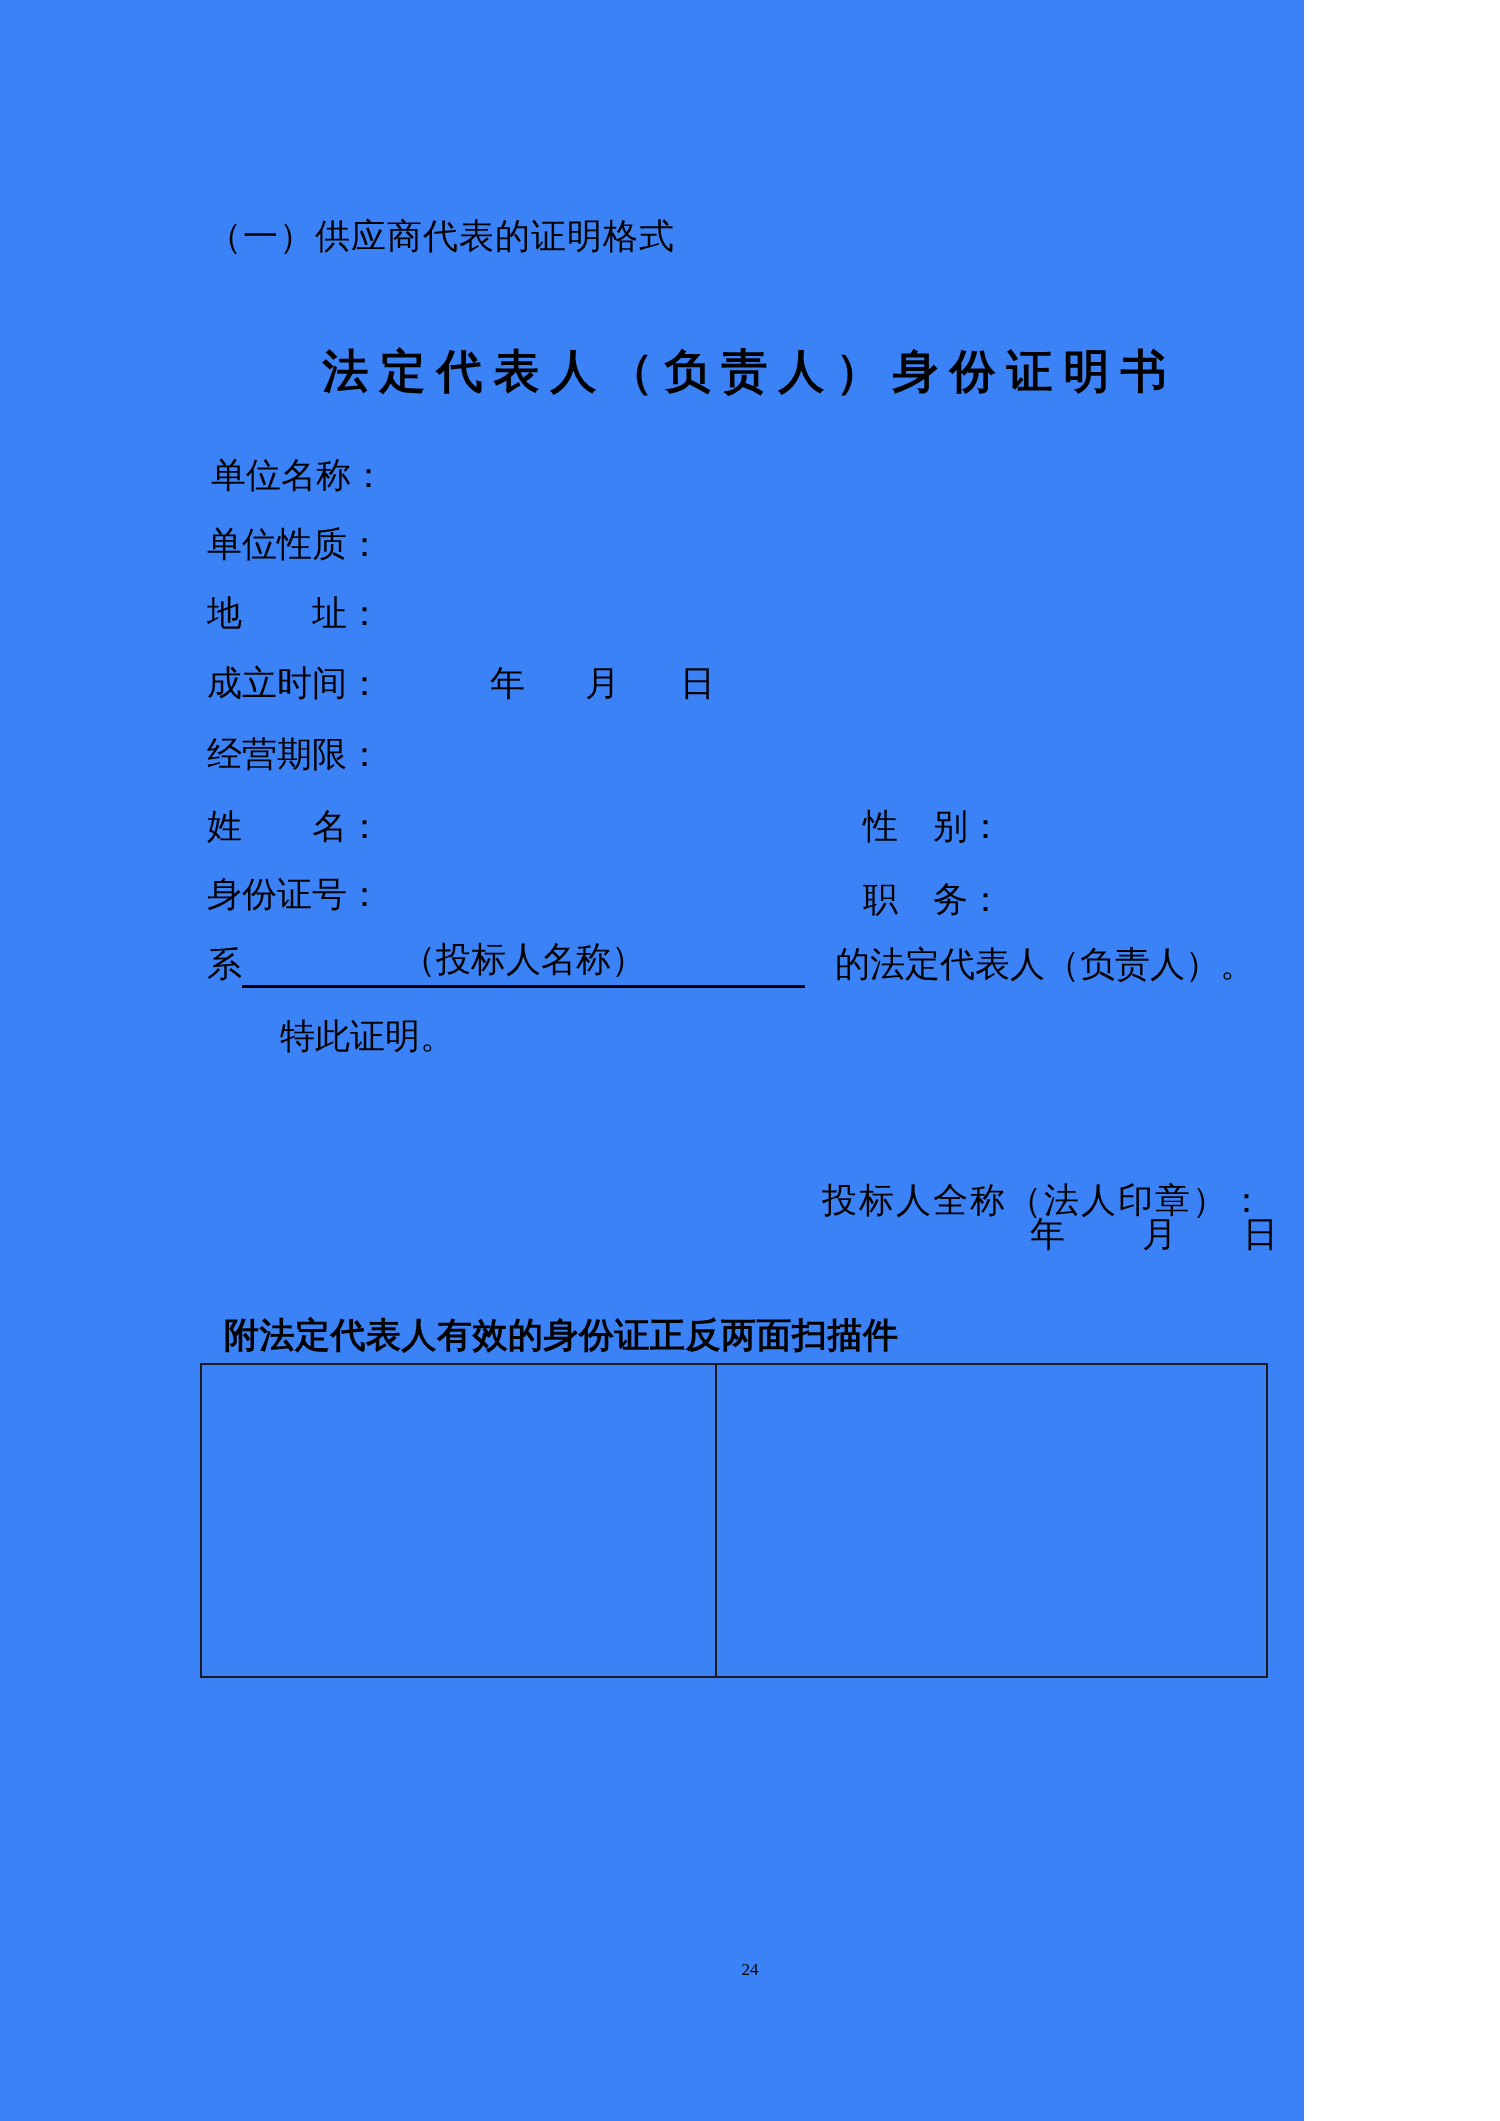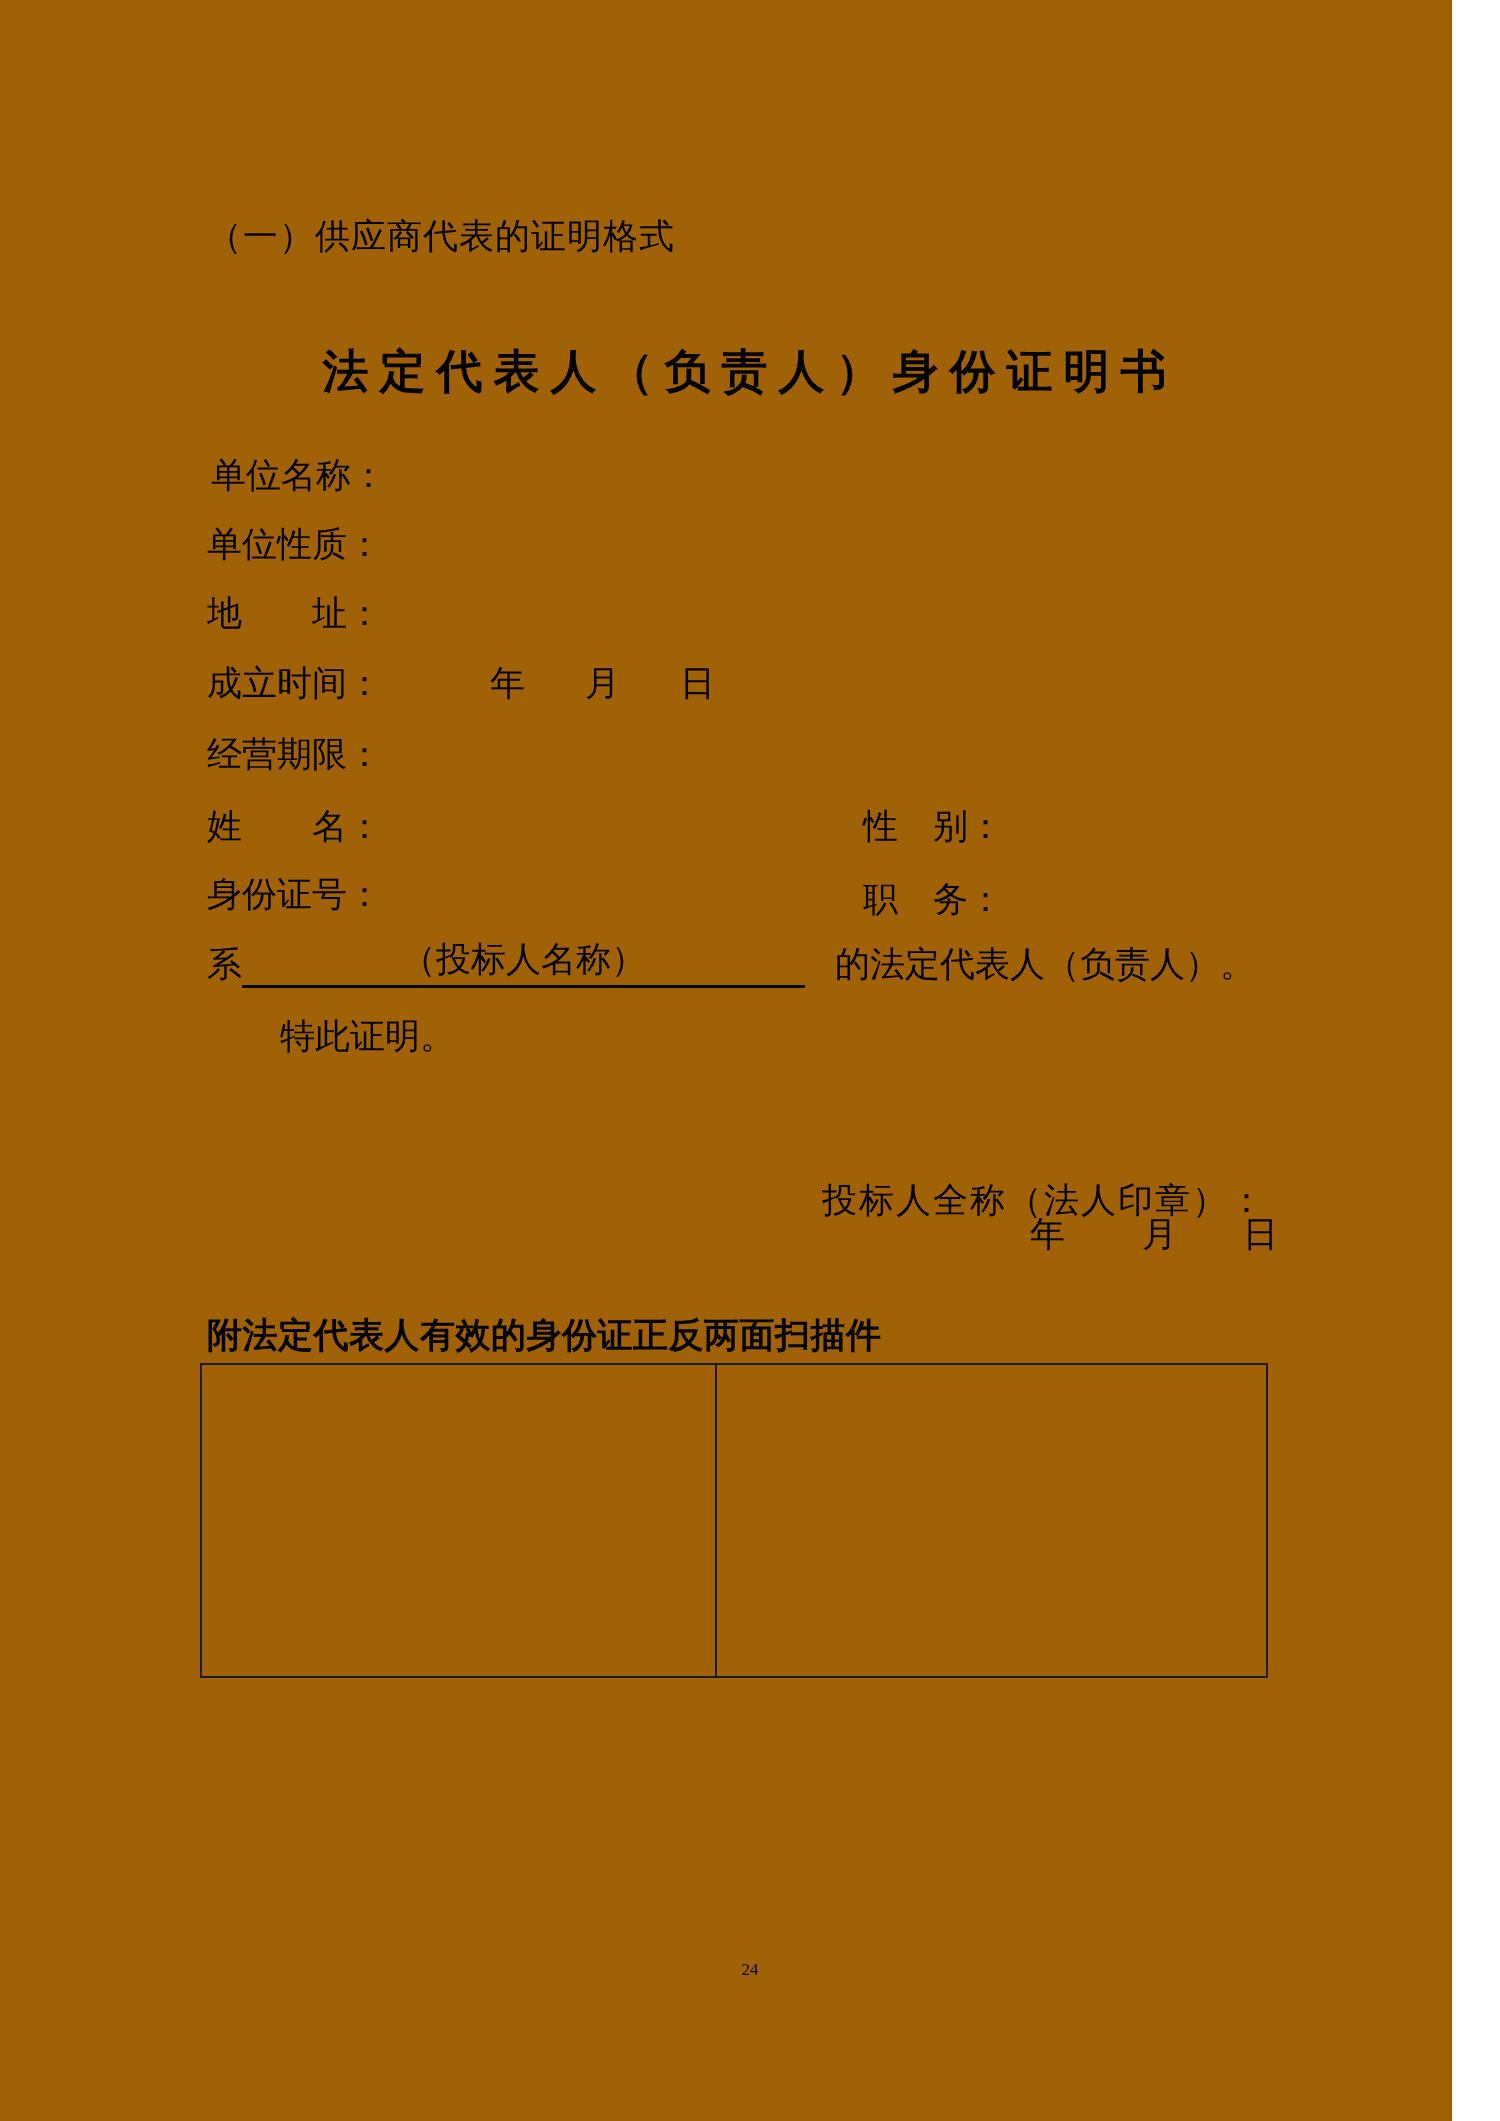--- a/index.html
+++ b/index.html
@@ -2,23 +2,23 @@
 <html><head>
 <meta charset="utf-8">
 <style>
   html, body {
     margin: 0;
     padding: 0;
     background: #ffffff;
   }
   .page {
     position: relative;
-    width: 1452px;
+    width: 1304px;
     height: 2121px;
-    background: #a16207;
+    background: #3b82f6;
     color: #000000;
     font-family: "Liberation Serif", "DejaVu Serif", serif;
     font-size: 35px;
     overflow: hidden;
   }
   .abs { position: absolute; white-space: nowrap; }
 
   .section-heading {
     left: 207px; top: 213px;
     letter-spacing: 1px;
@@ -64,21 +64,21 @@
   .row-signature {
     left: 822px; top: 1141px;
     letter-spacing: 2px;
     margin-top: 36px;
   }
   .date-year  { left: 1030px; top: 1211px; }
   .date-month { left: 1142px; top: 1211px; }
   .date-day   { left: 1243px; top: 1211px; }
 
   .attach-heading {
-    left: 207px; top: 1312px;
+    left: 224px; top: 1312px;
     font-weight: bold;
     letter-spacing: 0.5px;
   }
 
   .scan-table {
     position: absolute;
     left: 200px; top: 1363px;
     width: 1068px; height: 315px;
     border: 2px solid #1a1a1a;
     box-sizing: border-box;

